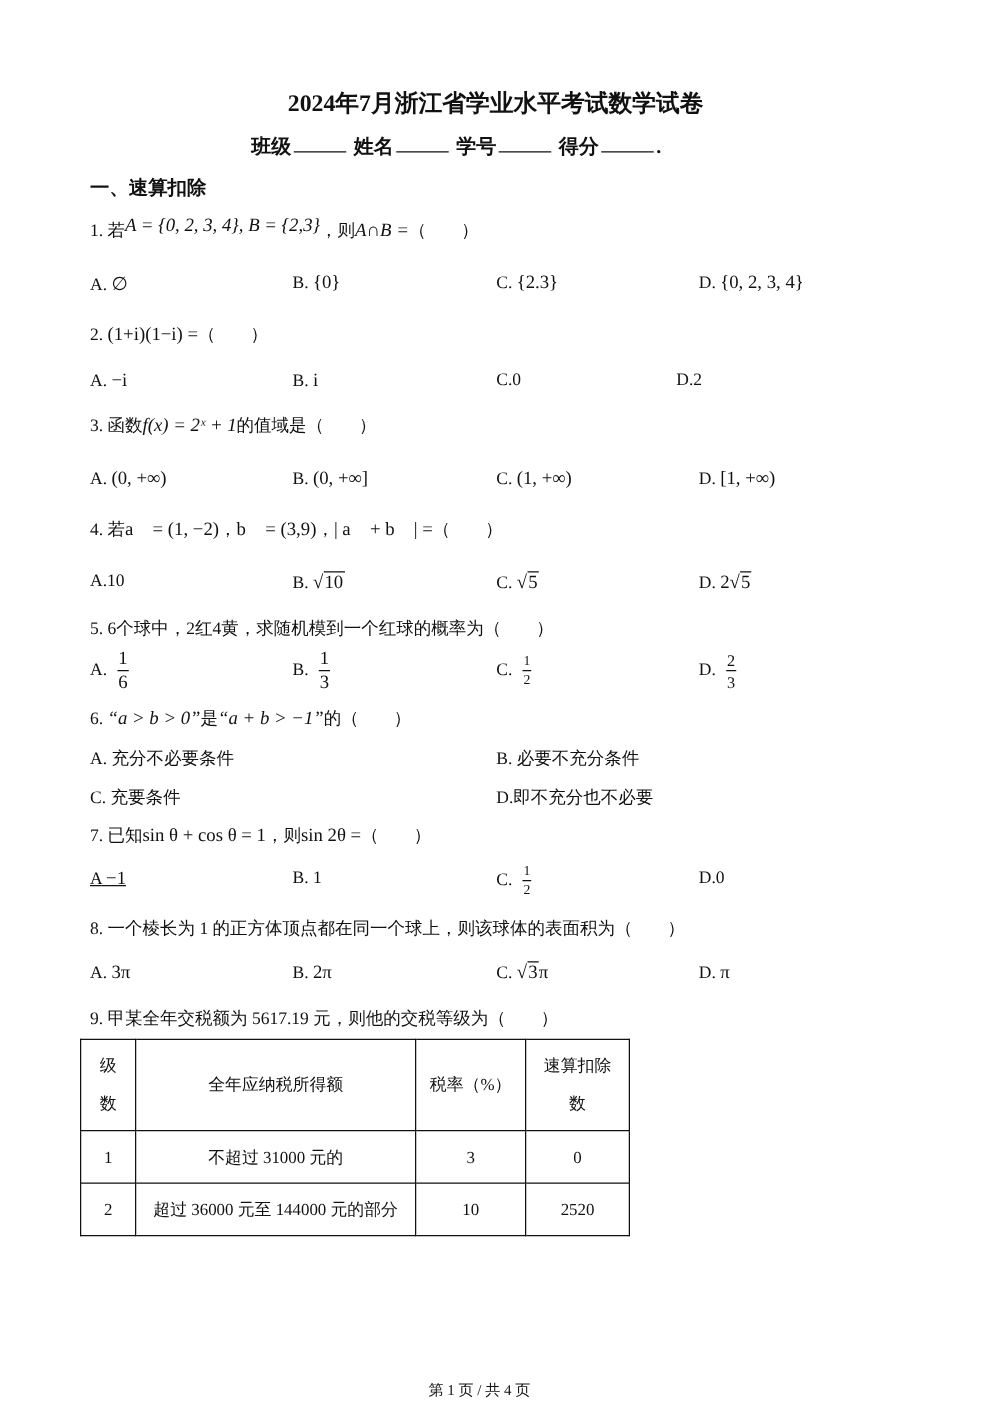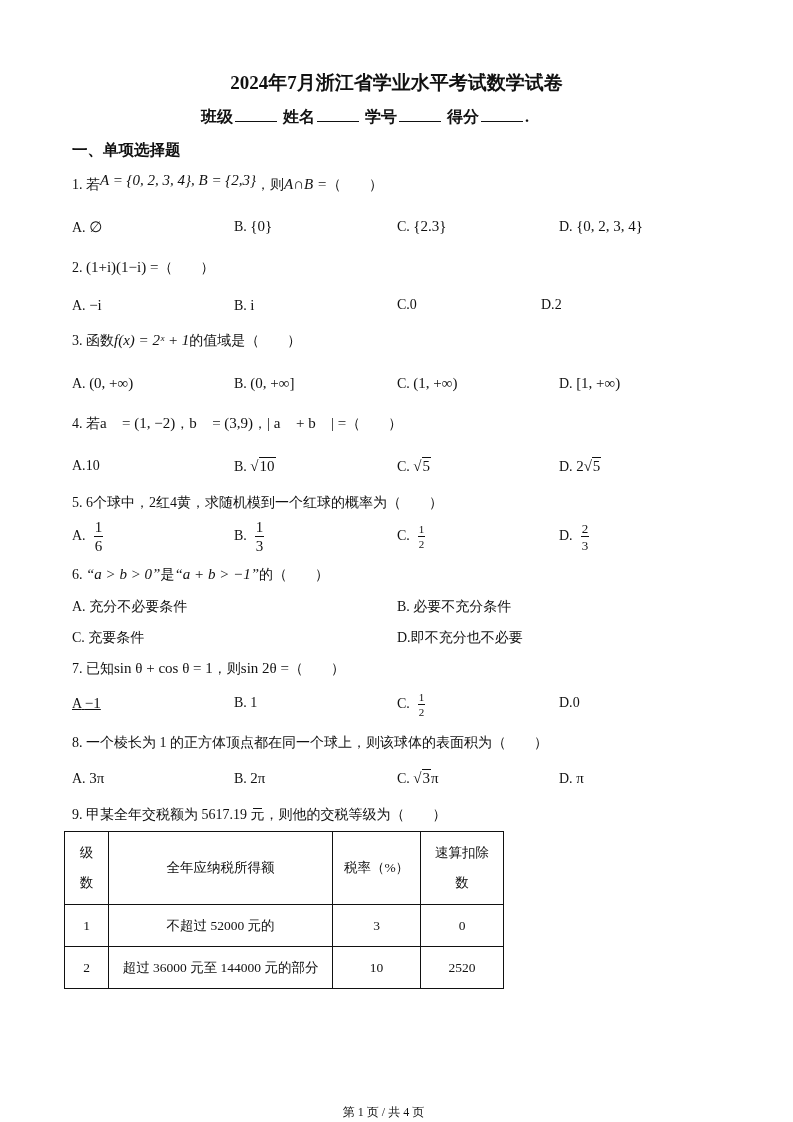--- a/index.html
+++ b/index.html
@@ -30,21 +30,21 @@
 
 <div class="abs title">2024年7月浙江省学业水平考试数学试卷</div>
 
 <div class="abs info">
   <span>班级</span><span class="blank"></span>
   <span>姓名</span><span class="blank"></span>
   <span>学号</span><span class="blank"></span>
   <span>得分</span><span class="blank"></span><span>.</span>
 </div>
 
-<div class="abs section">一、单项选择题</div>
+<div class="abs section">一、速算扣除</div>
 
 <div class="abs q" style="top:176px;">
   <span>1.</span>
   <span>若</span><span class="m mi" style="position:relative;top:-4px;">A = {0, 2, 3, 4}, B = {2,3}</span><span>，则</span><span class="m mi">A∩B =</span><span>（　　）</span>
 </div>
 <div class="abs opt" style="top:218px;left:72px;"><span>A.</span> <span class="m">∅</span></div>
 <div class="abs opt" style="top:218px;left:234px;"><span>B.</span> <span class="m">{0}</span></div>
 <div class="abs opt" style="top:218px;left:397px;"><span>C.</span> <span class="m">{2.3}</span></div>
 <div class="abs opt" style="top:218px;left:559px;"><span>D.</span> <span class="m">{0, 2, 3, 4}</span></div>
 
@@ -134,21 +134,21 @@
 <table class="tax">
   <tbody>
       <tr style="height:73px;">
     <td style="width:43px;line-height:30px;"><span>级</span><br><span>数</span></td>
     <td style="width:223px;">全年应纳税所得额</td>
     <td style="width:87px;">税率（%）</td>
     <td style="width:82px;line-height:30px;"><span>速算扣除</span><br><span>数</span></td>
   </tr>
   <tr style="height:42px;">
     <td>1</td>
-    <td>不超过 52000 元的</td>
+    <td>不超过 31000 元的</td>
     <td>3</td>
     <td>0</td>
   </tr>
   <tr style="height:42px;">
     <td>2</td>
     <td>超过 36000 元至 144000 元的部分</td>
     <td>10</td>
     <td>2520</td>
   </tr>
 </tbody>

